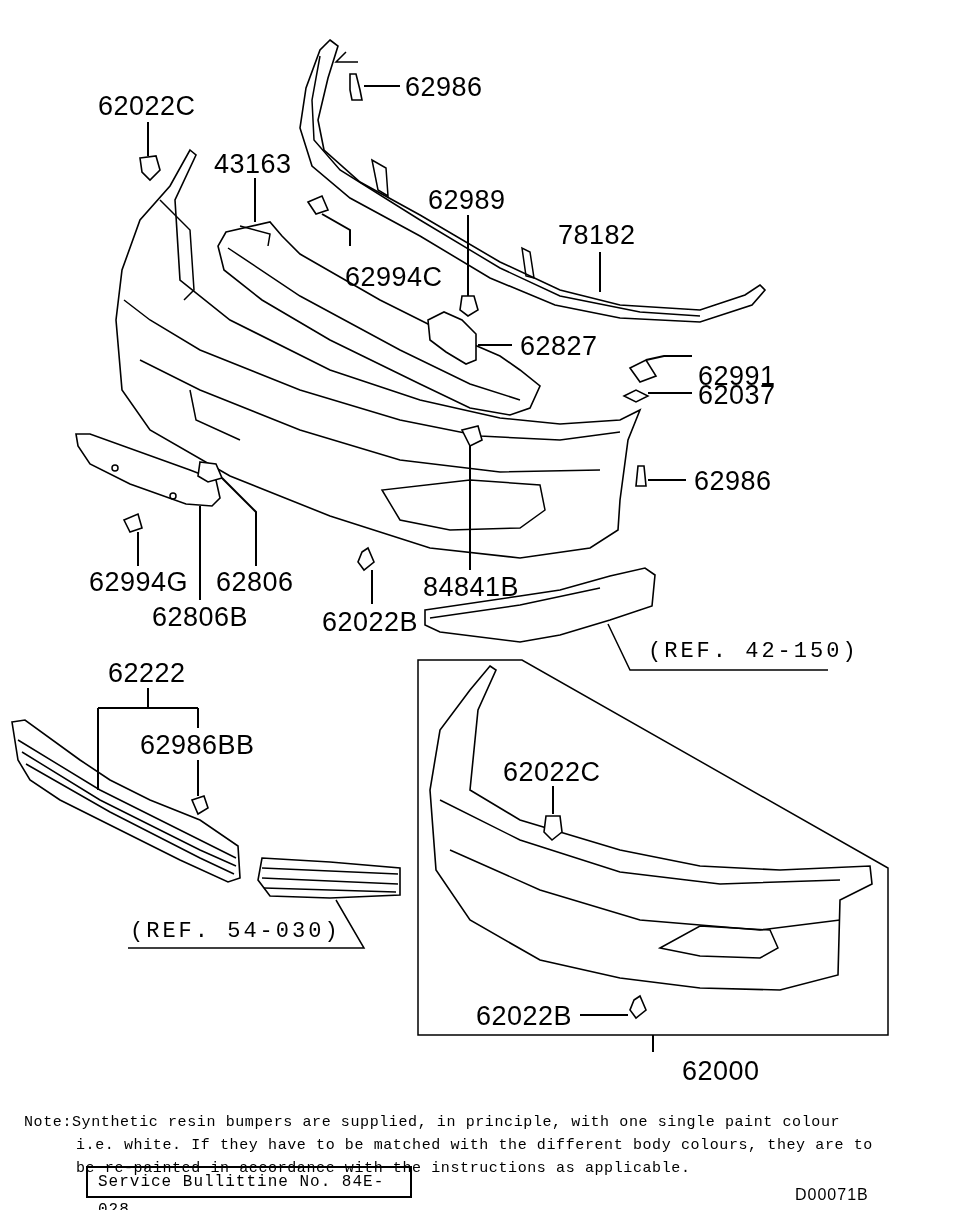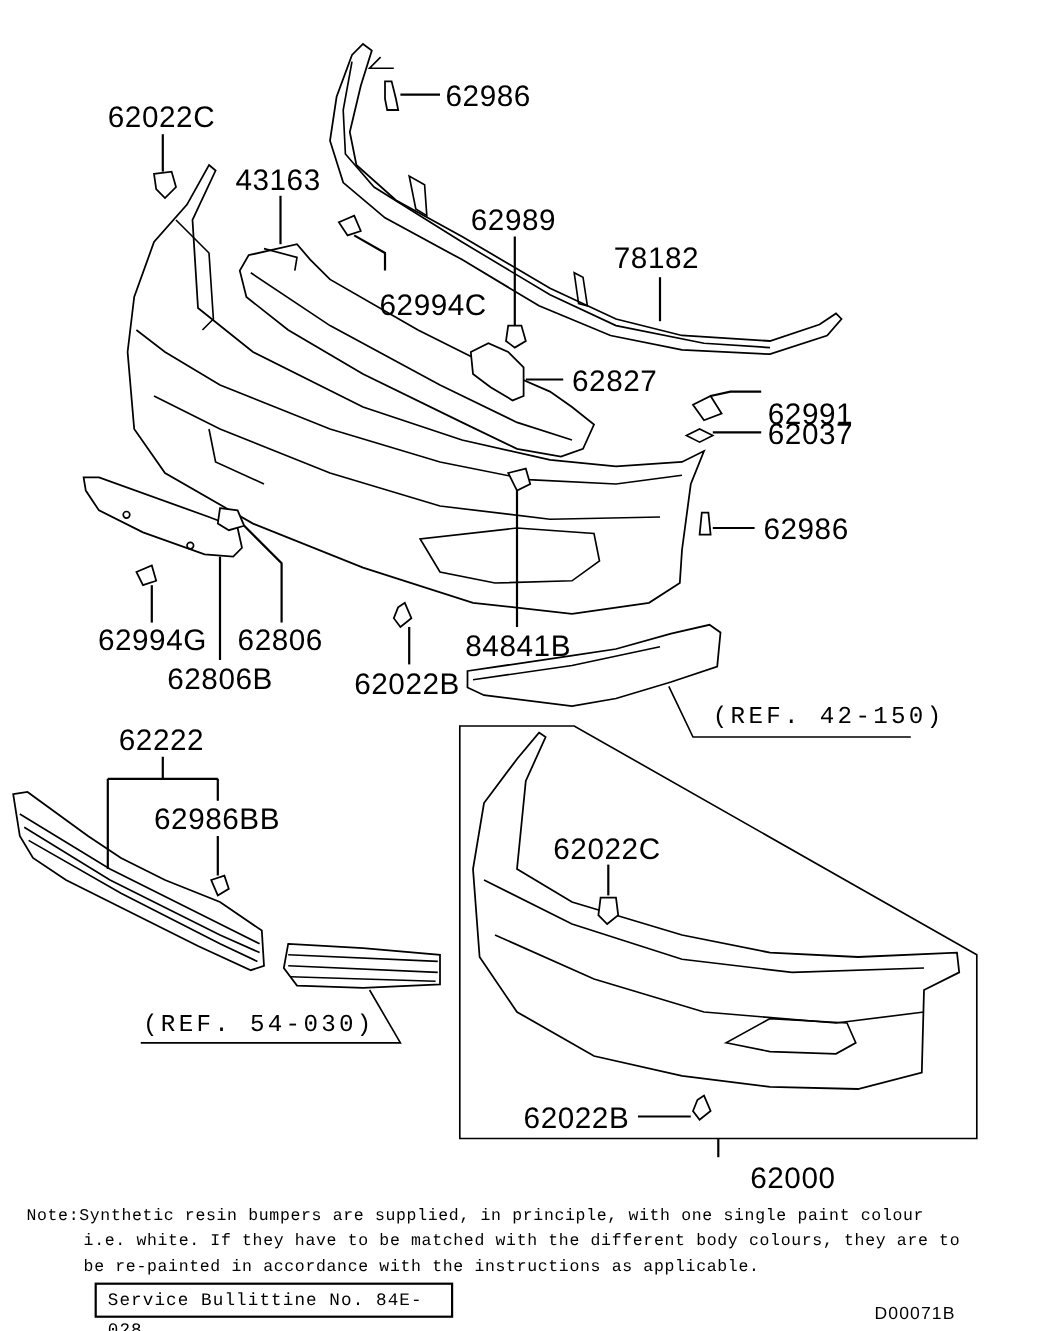--- a/index.html
+++ b/index.html
@@ -1,20 +1,20 @@
 <!DOCTYPE html>
 <html><head>
 <meta charset="utf-8">
 <style>
   html,body{margin:0;padding:0;background:#fff;}
   body{width:960px;height:1210px;position:relative;overflow:hidden;font-family:"Liberation Sans",sans-serif;color:#000;}
   #diagram{position:absolute;left:0;top:0;width:960px;height:1210px;}
   .part-label{position:absolute;font-family:"Liberation Sans",sans-serif;font-size:27px;line-height:27px;letter-spacing:0.5px;white-space:nowrap;}
   .ref-label{position:absolute;font-family:"Liberation Mono",monospace;font-size:22px;line-height:22px;letter-spacing:3px;white-space:nowrap;}
-  .note{position:absolute;font-family:"Liberation Mono",monospace;font-size:15px;line-height:23px;white-space:nowrap;letter-spacing:0.6px;}
+  .note{position:absolute;font-family:"Liberation Mono",monospace;font-size:15px;line-height:23px;white-space:nowrap;letter-spacing:0.6px;margin-top:17px;}
   .bulletin{position:absolute;left:86px;top:1166px;width:326px;height:32px;border:2px solid #000;box-sizing:border-box;font-family:"Liberation Mono",monospace;font-size:16px;line-height:28px;padding-left:10px;letter-spacing:1px;}
   .drawing-code{position:absolute;left:795px;top:1186px;font-family:Liberation Sans, sans-serif;font-size:16px;letter-spacing:1px;}
   svg .ln{fill:none;stroke:#000;stroke-width:2;}
   svg .thin{fill:none;stroke:#000;stroke-width:1.5;}
   svg .part{fill:#fff;stroke:#000;stroke-width:1.6;}
 </style>
 </head>
 <body>
 
 <svg id="diagram" viewBox="0 0 960 1210" xmlns="http://www.w3.org/2000/svg">

